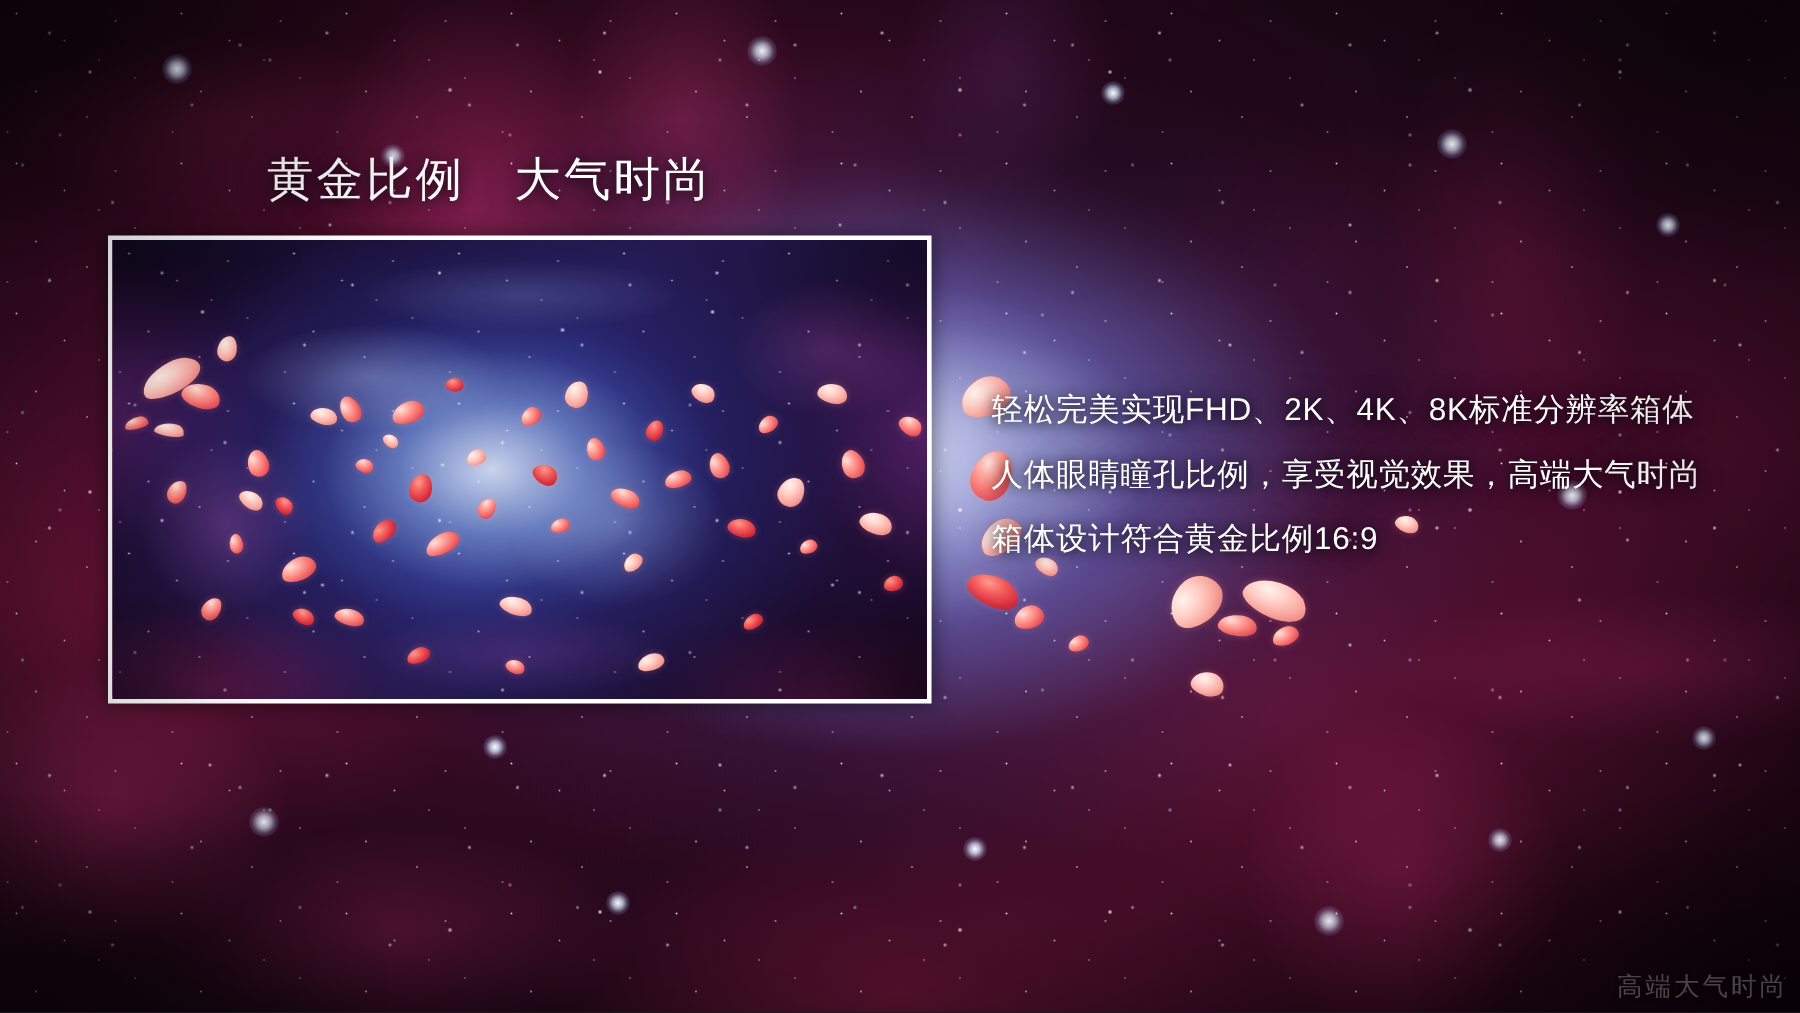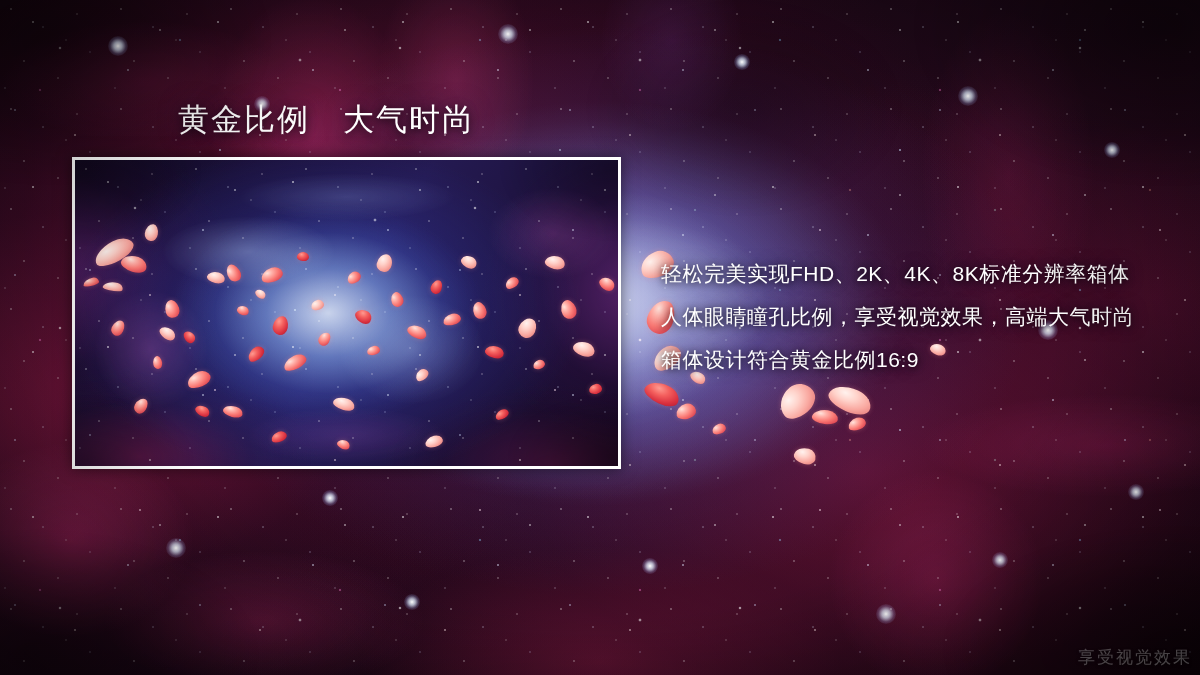--- a/index.html
+++ b/index.html
@@ -313,14 +313,14 @@
   <div id="title">黄金比例　大气时尚</div>
 
   <div id="body-text">
     <div class="line">轻松完美实现FHD、2K、4K、8K标准分辨率箱体</div>
     <div class="line">人体眼睛瞳孔比例，享受视觉效果，高端大气时尚</div>
     <div class="line">箱体设计符合黄金比例16:9</div>
   </div>
 
   <div class="vignette"></div>
 
-  <div id="watermark">享受视觉效果</div>
+  <div id="watermark">高端大气时尚</div>
 </div>
 
 </body></html>

